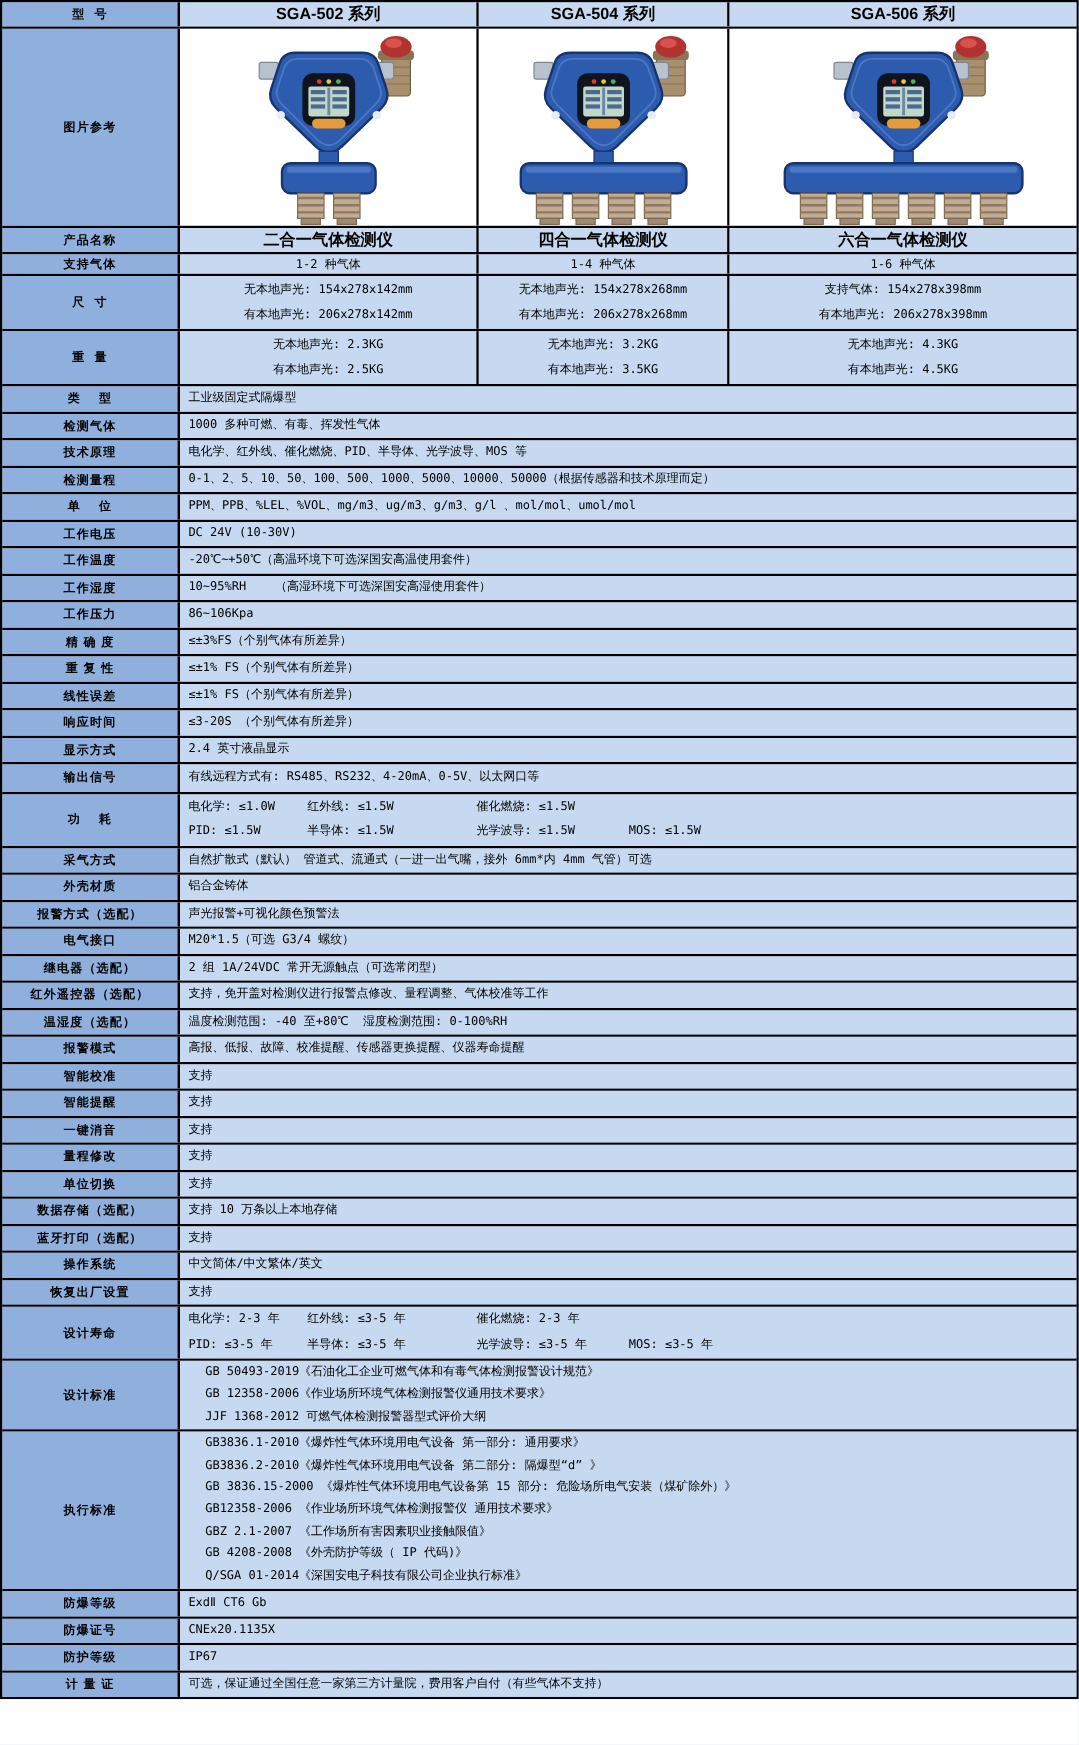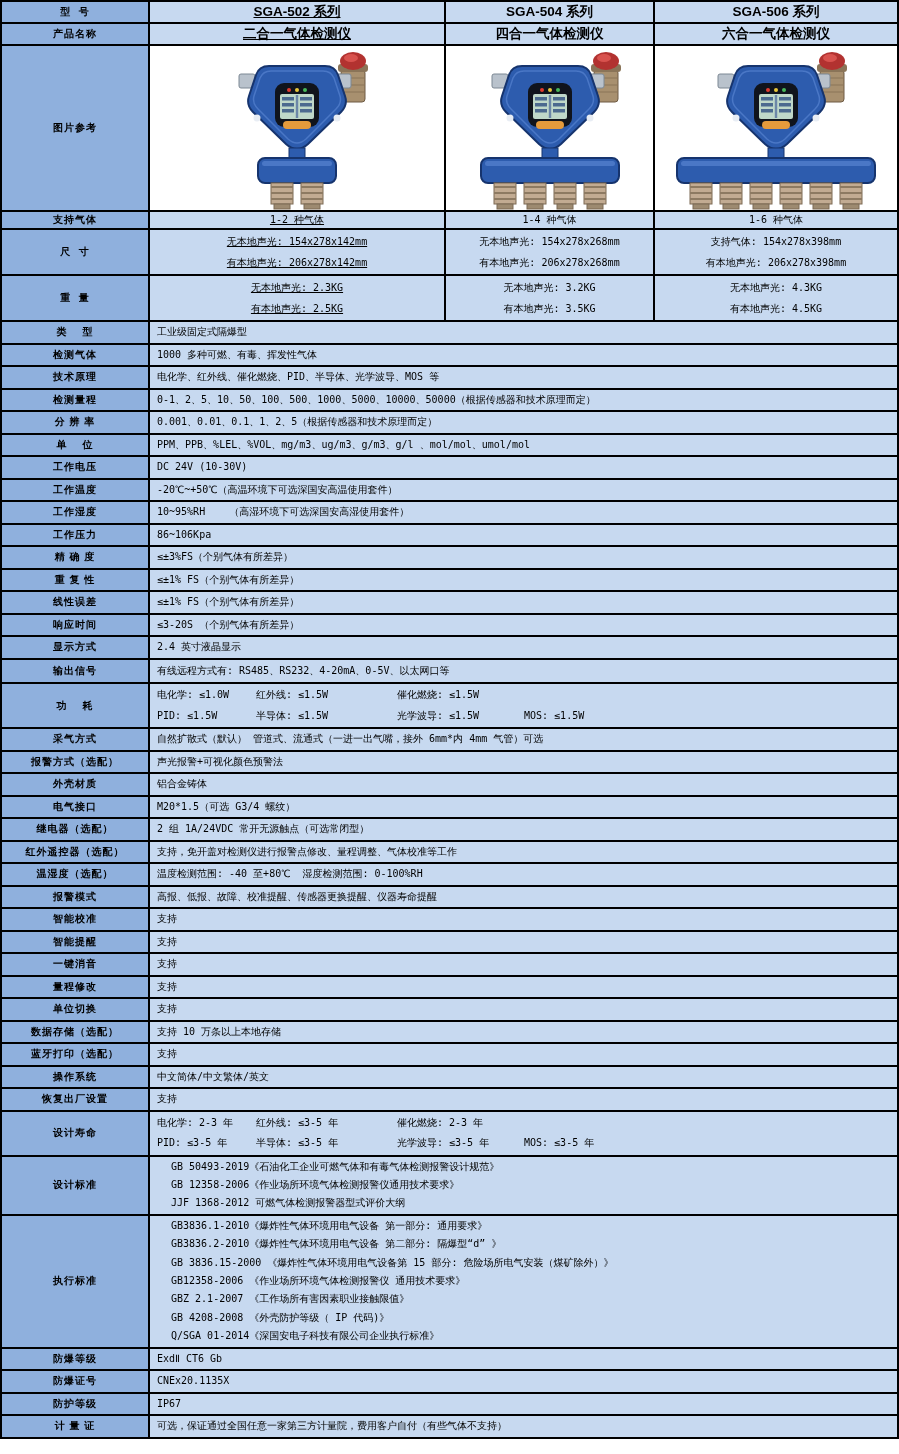--- a/index.html
+++ b/index.html
@@ -24,21 +24,21 @@
     white-space:pre-wrap;
     letter-spacing:1px;
   }
   .t-cell{
     box-sizing:border-box;
     background:#C7D9F0;
     font-family:"DejaVu Sans Mono","Liberation Mono",monospace;
     font-size:10px;
   }
   .c3{display:flex;flex-direction:column;align-items:center;justify-content:center;text-align:center;border-right:2px solid #000;padding:1px 2px;}
-  .c3.col0{width:296px;text-decoration:underline;}
+  .c3.col0{width:249px;}
   .c3.col1{width:209px;}
   .c3.col2{flex:1;border-right:none;}
   .r-head .c3{font-weight:bold;font-size:13.5px;font-family:"Liberation Sans",sans-serif;}
   .img-cell{background:#fff;padding:0;justify-content:flex-start;}
   .wide{flex:1;display:flex;flex-direction:column;justify-content:center;padding:1px 7px;}
   .line{line-height:18.5px;white-space:pre-wrap;}
   .two .line{line-height:20.5px;}
   .pair .cline{line-height:21px;}
   .tight .line{line-height:18.4px;margin-left:14px;}
   .cols4{display:grid;grid-template-columns:99px 141px 127px auto;}
@@ -48,26 +48,20 @@
 </head>
 <body>
 
 <div class="spec-table" id="spec-table">
     <div class="t-row r-head">
       <div class="t-label">型  号</div>
       <div class="t-cell c3 col0">SGA-502 系列</div>
       <div class="t-cell c3 col1">SGA-504 系列</div>
       <div class="t-cell c3 col2">SGA-506 系列</div>
     </div>
-    <div class="t-row r-head">
-      <div class="t-label">产品名称</div>
-      <div class="t-cell c3 col0">二合一气体检测仪</div>
-      <div class="t-cell c3 col1">四合一气体检测仪</div>
-      <div class="t-cell c3 col2">六合一气体检测仪</div>
-    </div>
     <div class="t-row">
       <div class="t-label">图片参考</div>
       <div class="t-cell c3 col0 img-cell" style="height: 164px;">
         <svg width="240" height="164" viewBox="0 0 240 164">
           <g>
             <rect x="164" y="24" width="24" height="32" rx="3" fill="#A8906F" stroke="#6E5B44"></rect>
             <line x1="164" y1="32" x2="188" y2="32" stroke="#8A7458"></line>
             <line x1="164" y1="39" x2="188" y2="39" stroke="#8A7458"></line>
             <line x1="164" y1="46" x2="188" y2="46" stroke="#8A7458"></line>
             <rect x="161" y="18" width="30" height="8" rx="3" fill="#8A7458"></rect>
@@ -252,20 +246,26 @@
           <g>
             <rect x="184" y="137" width="22" height="21" fill="#C2AB92" stroke="#7C6A55"></rect>
             <line x1="184" y1="141" x2="206" y2="141" stroke="#8D7A62" stroke-width="2"></line>
             <line x1="184" y1="147" x2="206" y2="147" stroke="#8D7A62" stroke-width="2"></line>
             <line x1="184" y1="153" x2="206" y2="153" stroke="#8D7A62" stroke-width="2"></line>
             <rect x="187" y="158" width="16" height="5" fill="#9D8A70" stroke="#7C6A55"></rect>
           </g>
         </svg>
       </div>
     </div>
+    <div class="t-row r-head">
+      <div class="t-label">产品名称</div>
+      <div class="t-cell c3 col0">二合一气体检测仪</div>
+      <div class="t-cell c3 col1">四合一气体检测仪</div>
+      <div class="t-cell c3 col2">六合一气体检测仪</div>
+    </div>
     <div class="t-row">
       <div class="t-label">支持气体</div>
       <div class="t-cell c3 col0">1-2 种气体</div>
       <div class="t-cell c3 col1">1-4 种气体</div>
       <div class="t-cell c3 col2">1-6 种气体</div>
     </div>
     <div class="t-row pair">
       <div class="t-label">尺  寸</div>
       <div class="t-cell c3 col0">
         <div class="cline">无本地声光: 154x278x142mm</div>
@@ -313,26 +313,20 @@
         <div class="line">电化学、红外线、催化燃烧、PID、半导体、光学波导、MOS 等</div>
       </div>
     </div>
     <div class="t-row">
       <div class="t-label">检测量程</div>
       <div class="t-cell wide">
         <div class="line">0-1、2、5、10、50、100、500、1000、5000、10000、50000（根据传感器和技术原理而定）</div>
       </div>
     </div>
     <div class="t-row">
-      <div class="t-label">分 辨 率</div>
-      <div class="t-cell wide">
-        <div class="line">0.001、0.01、0.1、1、2、5（根据传感器和技术原理而定）</div>
-      </div>
-    </div>
-    <div class="t-row">
       <div class="t-label">单    位</div>
       <div class="t-cell wide">
         <div class="line">PPM、PPB、%LEL、%VOL、mg/m3、ug/m3、g/m3、g/l 、mol/mol、umol/mol</div>
       </div>
     </div>
     <div class="t-row">
       <div class="t-label">工作电压</div>
       <div class="t-cell wide">
         <div class="line">DC 24V (10-30V)</div>
       </div>
@@ -398,29 +392,29 @@
         <div class="line cols4"><span>PID: ≤1.5W</span><span>半导体: ≤1.5W</span><span>光学波导: ≤1.5W</span><span>MOS: ≤1.5W</span></div>
       </div>
     </div>
     <div class="t-row">
       <div class="t-label">采气方式</div>
       <div class="t-cell wide">
         <div class="line">自然扩散式（默认） 管道式、流通式（一进一出气嘴，接外 6mm*内 4mm 气管）可选</div>
       </div>
     </div>
     <div class="t-row">
+      <div class="t-label">外壳材质</div>
+      <div class="t-cell wide">
+        <div class="line">铝合金铸体</div>
+      </div>
+    </div>
+    <div class="t-row">
       <div class="t-label">报警方式（选配）</div>
       <div class="t-cell wide">
         <div class="line">声光报警+可视化颜色预警法</div>
-      </div>
-    </div>
-    <div class="t-row">
-      <div class="t-label">外壳材质</div>
-      <div class="t-cell wide">
-        <div class="line">铝合金铸体</div>
       </div>
     </div>
     <div class="t-row">
       <div class="t-label">电气接口</div>
       <div class="t-cell wide">
         <div class="line">M20*1.5（可选 G3/4 螺纹）</div>
       </div>
     </div>
     <div class="t-row">
       <div class="t-label">继电器（选配）</div>

